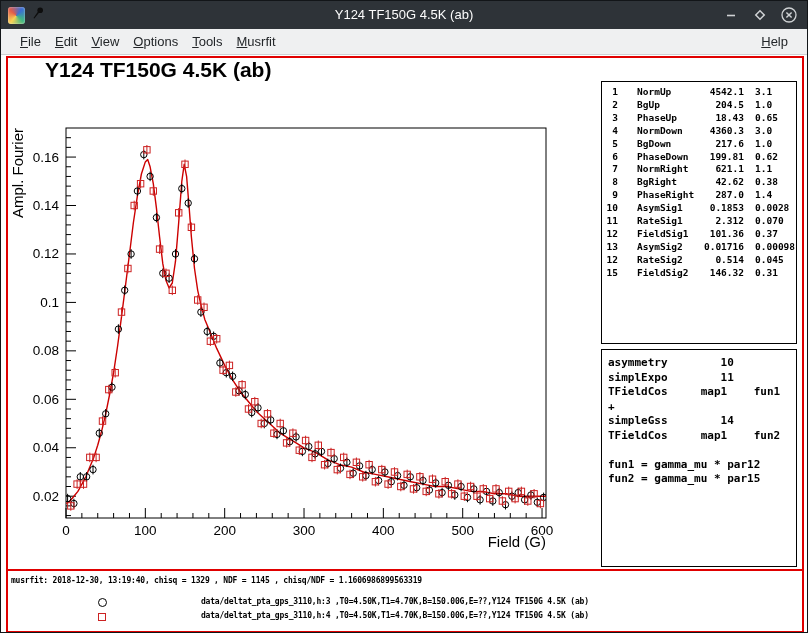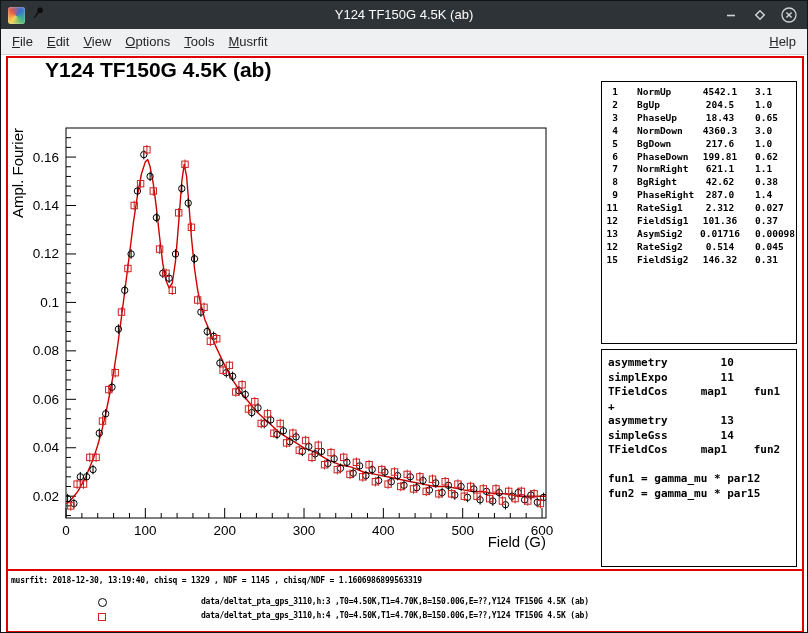--- a/index.html
+++ b/index.html
@@ -11,40 +11,40 @@
   .app-icon{width:17px;height:17px;border-radius:3px;
             background:conic-gradient(from 40deg,#3b6fd4,#41b883,#f7d154,#e25b4a,#3b6fd4);
             box-shadow:inset 0 0 2px rgba(255,255,255,.7);}
   .tb-title{position:absolute;left:0;right:0;top:0;height:28px;line-height:28px;text-align:center;
             color:#fcfcfc;font-size:13px;}
   .tb-right{position:absolute;right:9px;top:5px;display:flex;gap:11px;align-items:center;z-index:2;}
   .tb-btn{width:18px;height:18px;display:flex;align-items:center;justify-content:center;cursor:pointer;}
   
   .menubar{position:absolute;top:28px;left:0;right:0;height:26px;background:#eff0f1;
            border-bottom:1px solid #cfd1d3;box-sizing:border-box;display:flex;align-items:center;
-           font-size:13px;color:#232629;padding:0 4px;}
+           font-size:13px;color:#232629;padding:0 12px;}
   .menu-item{padding:0 7px;line-height:25px;cursor:default;}
   .menu-item .accel{text-decoration:underline;}
   .menu-right{margin-left:auto;display:flex;}
   
   .canvas{position:absolute;top:54px;left:0;width:808px;height:579px;background:#fff;}
   .red-frame{position:absolute;left:5px;top:1px;right:5px;bottom:1px;border:2px solid #e00000;
              pointer-events:none;z-index:5;}
   .red-divider{position:absolute;left:5px;right:5px;top:514px;height:2px;background:#e00000;z-index:5;}
   .plot-title{position:absolute;left:44px;top:3px;font-size:21px;font-weight:bold;color:#000;}
   #plot-svg{position:absolute;left:0;top:0;}
   #plot-svg text{font-family:"Liberation Sans",sans-serif;fill:#000;}
   .stat-box{position:absolute;left:600px;width:196px;background:#fff;border:1px solid #000;box-sizing:border-box;}
   .param-box{top:26px;height:263px;padding:4px 0 0 4px;}
   .theory-box{top:294px;height:218px;padding:6px 0 0 6px;}
   .param-row{display:grid;grid-template-columns:12px 78px 48px auto;
              font:bold 9.5px "DejaVu Sans Mono",monospace;line-height:12.9px;color:#000;}
   .p-idx{text-align:right;}
   .p-name{padding-left:7px;margin-left:12px;}
-  .p-val{text-align:center;}
+  .p-val{text-align:right;}
   .p-err{padding-left:11px;}
   .theory-line{font:bold 11px "DejaVu Sans Mono",monospace;line-height:14.5px;white-space:pre;color:#000;}
   .stats-line{position:absolute;left:10px;top:521px;font:bold 8px "DejaVu Sans Mono",monospace;
               letter-spacing:-0.2px;color:#000;white-space:pre;}
   #legend{position:absolute;left:0;top:0;right:0;bottom:0;pointer-events:none;}
   .legend-entry{position:absolute;left:0;right:0;height:18px;}
   .legend-marker{position:absolute;left:97px;box-sizing:border-box;background:#fff;}
   .legend-marker.circle{width:9px;height:9px;border:1.4px solid #000;border-radius:50%;top:3px;}
   .legend-marker.square{width:8px;height:8px;border:1.4px solid #cc2222;top:4px;}
   .legend-text{position:absolute;left:200px;top:2px;font:bold 8px "DejaVu Sans Mono",monospace;
@@ -561,24 +561,30 @@
             <span class="p-val">42.62</span>
             <span class="p-err">0.38</span>
           </div>
           <div class="param-row">
             <span class="p-idx">9</span>
             <span class="p-name">PhaseRight</span>
             <span class="p-val">287.0</span>
             <span class="p-err">1.4</span>
           </div>
           <div class="param-row">
+            <span class="p-idx">10</span>
+            <span class="p-name">AsymSig1</span>
+            <span class="p-val">0.1853</span>
+            <span class="p-err">0.0028</span>
+          </div>
+          <div class="param-row">
             <span class="p-idx">11</span>
             <span class="p-name">RateSig1</span>
             <span class="p-val">2.312</span>
-            <span class="p-err">0.027</span>
+            <span class="p-err">0.070</span>
           </div>
           <div class="param-row">
             <span class="p-idx">12</span>
             <span class="p-name">FieldSig1</span>
             <span class="p-val">101.36</span>
             <span class="p-err">0.37</span>
           </div>
           <div class="param-row">
             <span class="p-idx">13</span>
             <span class="p-name">AsymSig2</span>
@@ -599,21 +605,20 @@
           </div>
         </div>
     </div>
 
     <div class="stat-box theory-box">
       <div id="theory-lines">
           <div class="theory-line">asymmetry        10</div>
           <div class="theory-line">simplExpo        11</div>
           <div class="theory-line">TFieldCos     map1    fun1</div>
           <div class="theory-line">+</div>
-          <div class="theory-line">asymmetry        13</div>
           <div class="theory-line">simpleGss        14</div>
           <div class="theory-line">TFieldCos     map1    fun2</div>
           <div class="theory-line"> </div>
           <div class="theory-line">fun1 = gamma_mu * par12</div>
           <div class="theory-line">fun2 = gamma_mu * par15</div>
         </div>
     </div>
 
     <div class="stats-line">musrfit: 2018-12-30, 13:19:40, chisq = 1329 , NDF = 1145 , chisq/NDF = 1.1606986899563319</div>
 

